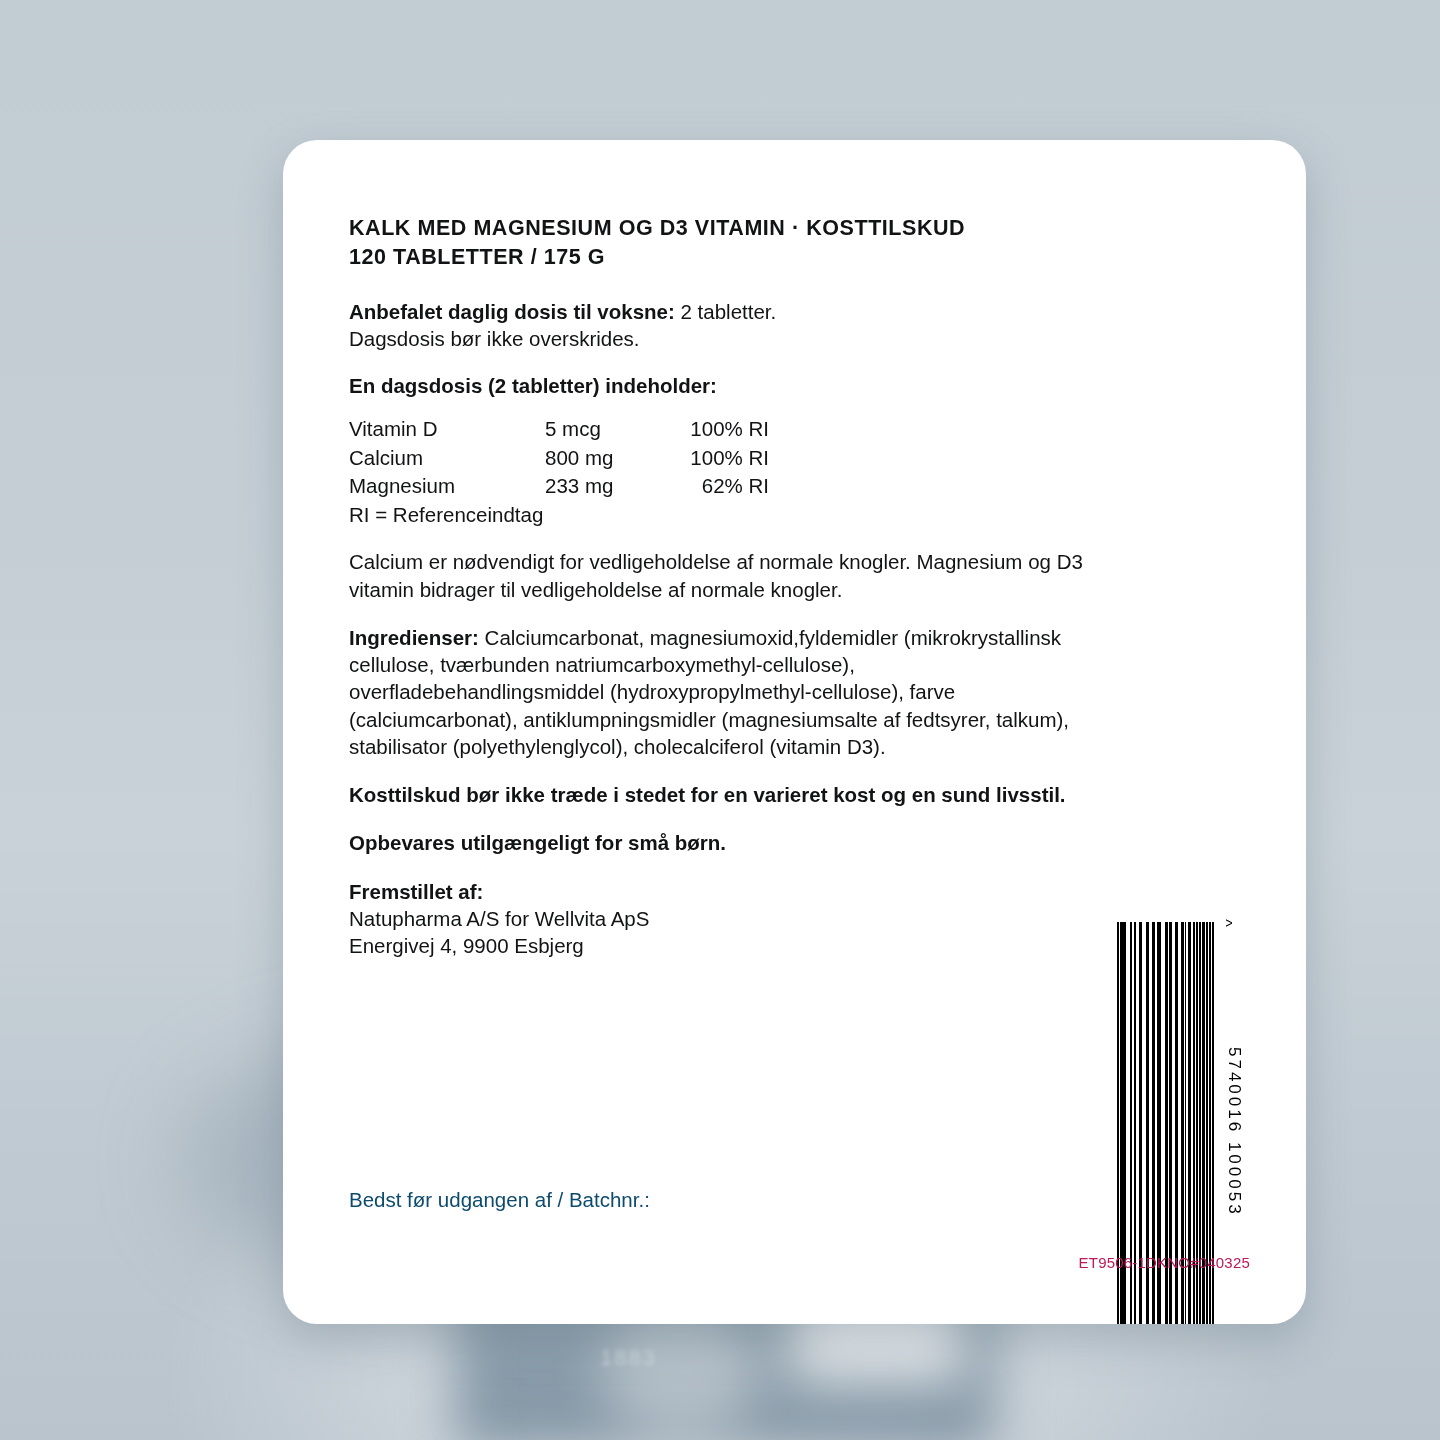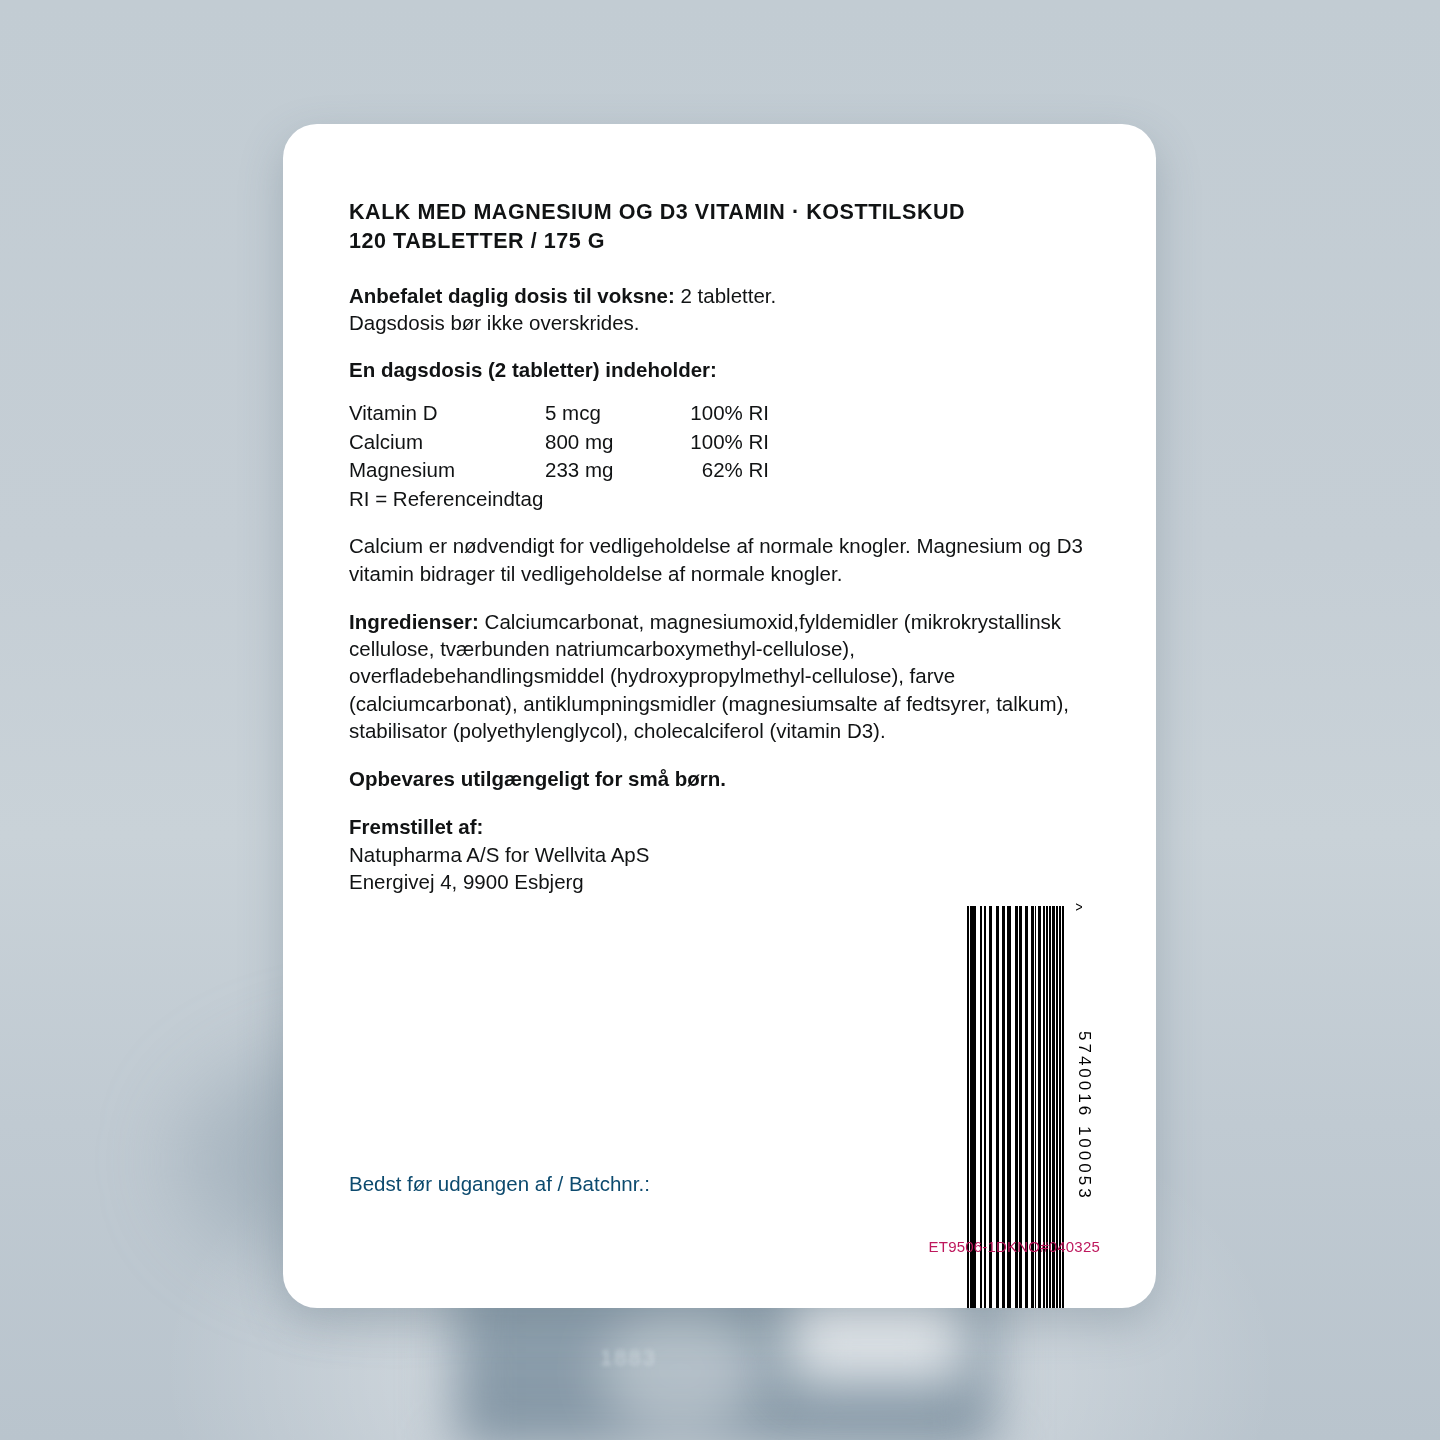--- a/index.html
+++ b/index.html
@@ -67,22 +67,22 @@
     color: rgba(230,236,240,0.55);
     font-size: 22px;
     letter-spacing: 2px;
     filter: blur(2.2px);
   }
 
   
   #label {
     position: absolute;
     left: 283px;
-    top: 124px;
-    width: 873px;
+    top: 140px;
+    width: 1023px;
     height: 1184px;
     background: #ffffff;
     border-radius: 34px;
     box-shadow: 0 16px 44px rgba(80,100,115,0.28);
     overflow: hidden;
   }
 
   .content {
     position: absolute;
     left: 66px;
@@ -243,20 +243,21 @@
       </table>
 
       <p class="ri-note">RI = Referenceindtag</p>
 
       <p class="para">Calcium er nødvendigt for vedligeholdelse af normale knogler. Magnesium og D3 vitamin bidrager til vedligeholdelse af normale knogler.</p>
 
       <p class="para">
         <span class="b">Ingredienser:</span><span> Calciumcarbonat, magnesiumoxid,fyldemidler (mikrokrystallinsk cellulose, tværbunden natriumcarboxymethyl-cellulose), overfladebehandlingsmiddel (hydroxypropylmethyl-cellulose), farve (calciumcarbonat), antiklumpningsmidler (magnesiumsalte af fedtsyrer, talkum), stabilisator (polyethylenglycol), cholecalciferol (vitamin D3).</span>
       </p>
 
+      <p class="para b">Kosttilskud bør ikke træde i stedet for en varieret kost og en sund livsstil.</p>
 
       <p class="para b">Opbevares utilgængeligt for små børn.</p>
 
       <p class="block">
         <span class="b">Fremstillet af:</span><br>
         <span>Natupharma A/S for Wellvita ApS</span><br>
         <span>Energivej 4, 9900 Esbjerg</span>
       </p>
 
 

